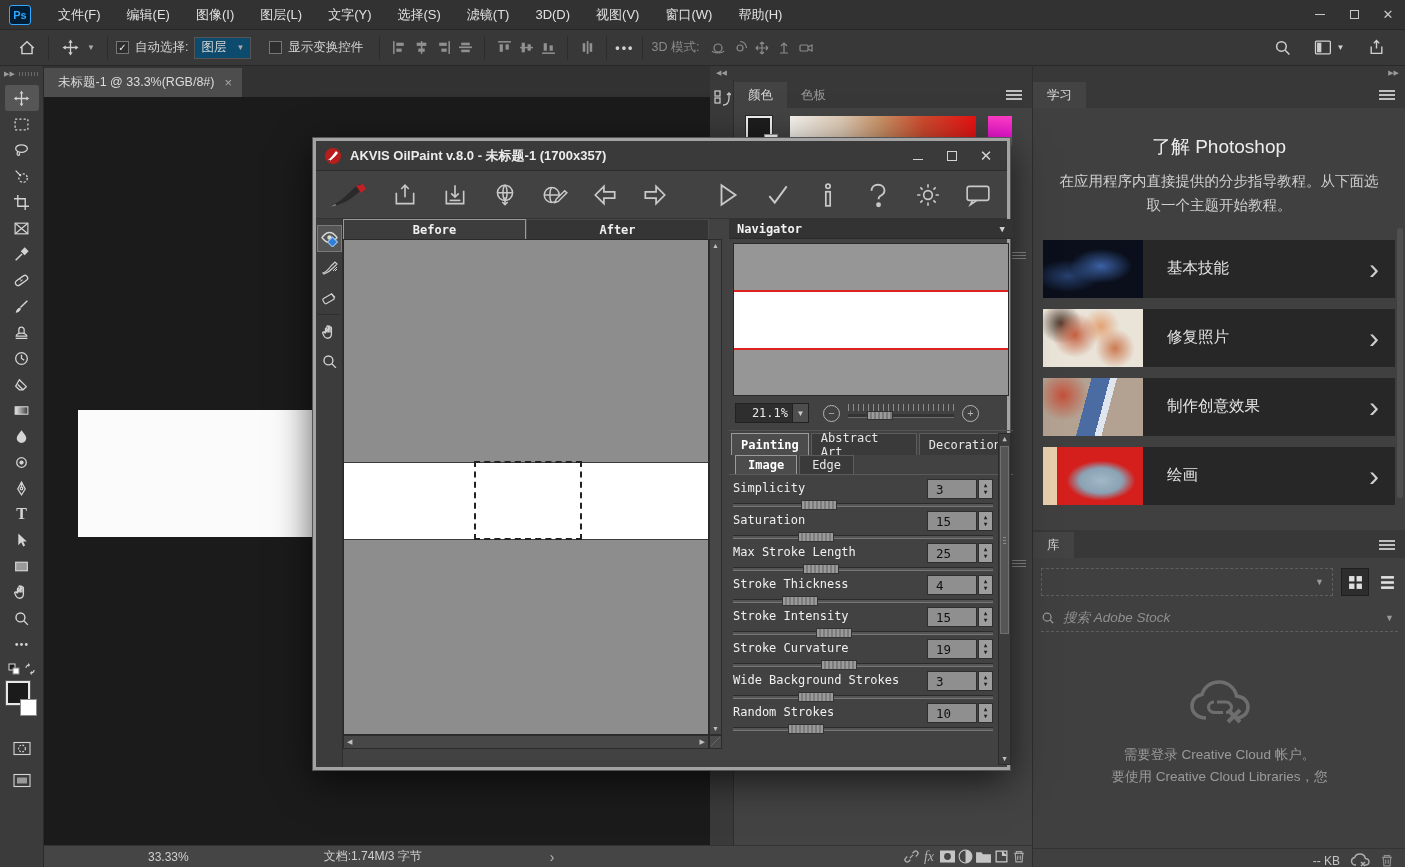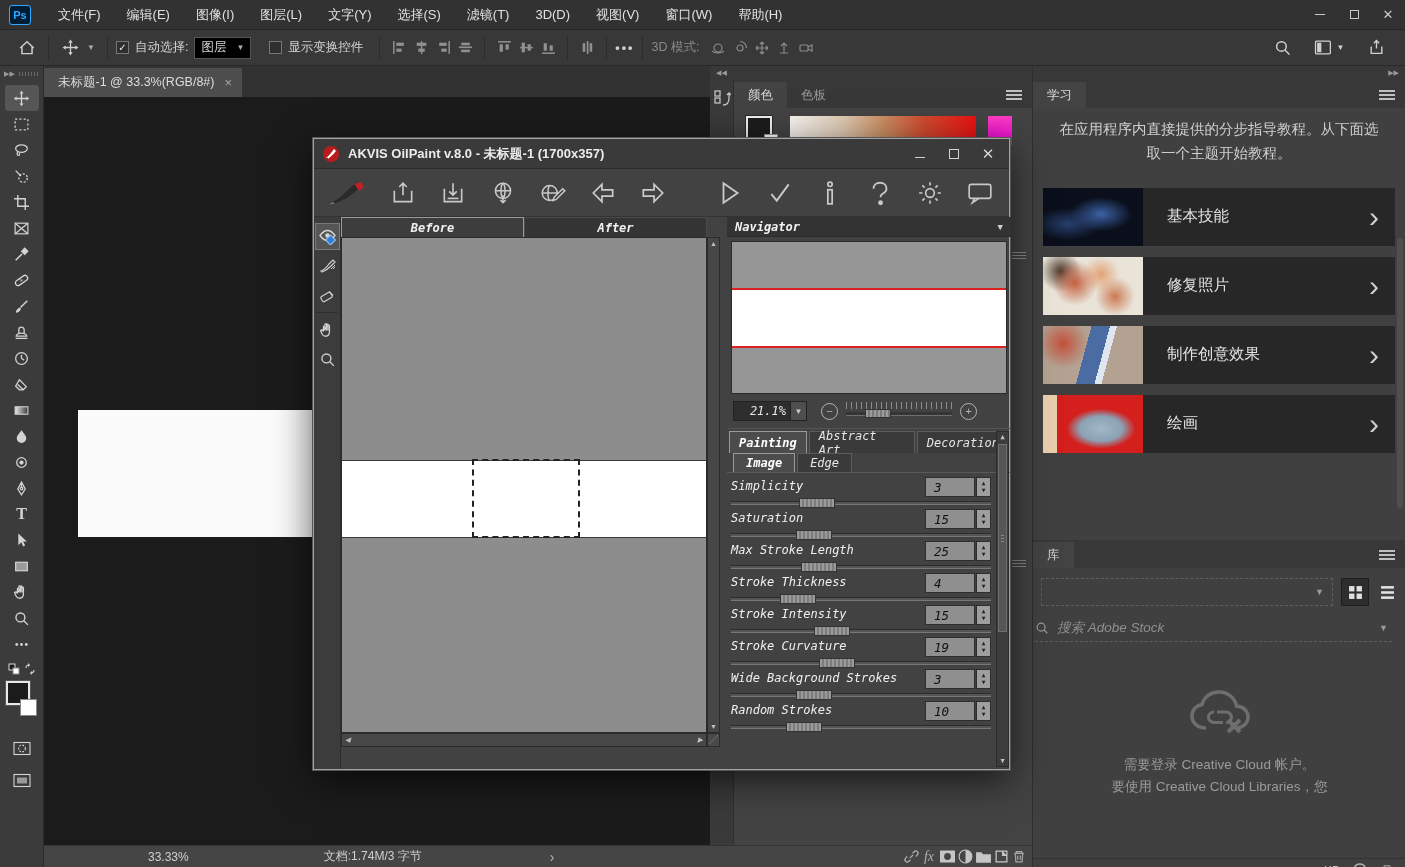--- a/index.html
+++ b/index.html
@@ -20,21 +20,21 @@
   .winbtn{width:34px;height:30px;display:flex;align-items:center;justify-content:center;color:#c8c8c8;}
   .minline{width:10px;height:1px;background:#c8c8c8;}
   .maxbox{width:9px;height:9px;border:1px solid #c8c8c8;}
 
   
   .optionsbar{left:0;top:30px;width:1405px;height:36px;background:#383838;border-bottom:1px solid #282828;
               display:flex;align-items:center;font-size:12.5px;color:#d4d4d4;}
   .vsep{width:1px;height:24px;background:#2c2c2c;margin:0 8px;}
   .opt-ico{width:26px;height:26px;color:#cfcfcf;}
   .chk{width:13px;height:13px;border:1px solid #777;background:#2e2e2e;margin-right:6px;display:flex;align-items:center;justify-content:center;font-size:10px;color:#e8e8e8;}
-  .select{display:flex;align-items:center;background:#000000;border:1px solid #555;height:22px;padding:0 6px;margin-left:6px;}
+  .select{display:flex;align-items:center;background:#0c4a6e;border:1px solid #555;height:22px;padding:0 6px;margin-left:6px;}
   .select .car{margin-left:10px;font-size:8px;color:#aaa;}
   .dis{color:#8a8a8a;}
   .alnico{width:22px;height:22px;color:#909090;}
   .dots3{letter-spacing:2px;color:#cfcfcf;font-weight:bold;}
 
   
   .toolrail{left:0;top:66px;width:44px;height:801px;background:#3b3b3b;border-right:1px solid #2a2a2a;}
   .railhead{height:10px;margin:3px 4px 6px 4px;color:#9a9a9a;font-size:7px;display:flex;align-items:center;}
   .grip{height:4px;flex:1;margin-left:4px;background:repeating-linear-gradient(90deg,#6a6a6a 0 1px,transparent 1px 3px);}
   .tool{width:34px;height:26px;margin:0 auto;color:#d4d4d4;display:flex;align-items:center;justify-content:center;}
@@ -90,37 +90,37 @@
   .learnscroll{position:absolute;right:2px;top:120px;width:6px;height:270px;background:#5a5a5a;border-radius:3px;opacity:.6;}
   .th-basic{background:radial-gradient(ellipse at 58% 45%,#3c62a6 0%,rgba(0,0,0,0) 38%),radial-gradient(ellipse at 25% 62%,#27406e 0%,rgba(0,0,0,0) 32%),#0a0f1b;}
   .th-repair{background:radial-gradient(circle at 32% 45%,#c4603f 0%,rgba(0,0,0,0) 30%),radial-gradient(circle at 58% 30%,#e3a274 0%,rgba(0,0,0,0) 26%),radial-gradient(circle at 72% 68%,#cc7a52 0%,rgba(0,0,0,0) 24%),radial-gradient(circle at 18% 25%,#473428 0%,rgba(0,0,0,0) 22%),#e9e3d8;}
   .th-fx{background:linear-gradient(105deg,rgba(0,0,0,0) 42%,#4a6ca3 42% 58%,#dfe6ef 58% 64%,rgba(0,0,0,0) 64%),radial-gradient(circle at 20% 30%,#c4503a 0%,rgba(0,0,0,0) 28%),#b3a191;}
   .th-paint{background:radial-gradient(ellipse at 58% 58%,#a3b8c6 0%,#8aa2b4 26%,rgba(0,0,0,0) 42%),linear-gradient(90deg,#e7cfae 0 14%,rgba(0,0,0,0) 14%),#d41f1d;}
   .libbody{position:relative;height:279px;background:#404040;}
   .libdrop{position:absolute;left:8px;top:10px;width:292px;height:28px;border:1px dashed #5f5f5f;display:flex;align-items:center;}
   .libdrop .car{margin-left:auto;margin-right:8px;color:#9a9a9a;font-size:9px;}
   .viewbtn{position:absolute;top:10px;width:28px;height:28px;display:flex;align-items:center;justify-content:center;color:#e0e0e0;}
   .viewbtn.on{background:#2d2d2d;border:1px solid #1f1f1f;}
-  .libsearch{position:absolute;left:2px;top:46px;width:357px;height:28px;border-bottom:1px dashed #5f5f5f;display:flex;align-items:center;color:#8f8f8f;}
+  .libsearch{position:absolute;left:8px;top:46px;width:357px;height:28px;border-bottom:1px dashed #5f5f5f;display:flex;align-items:center;color:#8f8f8f;}
   .libsearch .ph{font-style:italic;margin-left:8px;font-size:13.5px;}
   .libsearch .car{margin-left:auto;margin-right:4px;font-size:9px;color:#9a9a9a;}
   .libmsg{position:absolute;left:0;top:120px;width:373px;text-align:center;color:#9a9a9a;font-size:13.5px;line-height:1.6;}
   .libfoot{position:absolute;left:0;bottom:0;width:373px;height:24px;border-top:1px solid #333;display:flex;align-items:center;justify-content:flex-end;gap:10px;padding-right:12px;color:#c4c4c4;font-size:12px;}
 
   
-  .akvis{left:313px;top:138px;width:697px;height:632px;background:#424242;border:1px solid #a3a3a3;outline:1px solid #555;
+  .akvis{left:313px;top:138px;width:697px;height:632px;background:#424242;border:3px solid #a3a3a3;outline:1px solid #555;
          box-shadow:0 10px 36px rgba(0,0,0,.65);z-index:10;}
   .aktitle{height:30px;background:#3a3a3a;border-bottom:1px solid #2c2c2c;display:flex;align-items:center;padding:0 8px;}
   .aktitle .t{font-weight:bold;font-size:13px;color:#ececec;margin-left:8px;}
   .akwin{margin-left:auto;display:flex;gap:8px;}
   .akwinbtn{width:26px;height:20px;display:flex;align-items:center;justify-content:center;color:#d4d4d4;}
   .aktools{height:48px;display:flex;align-items:center;padding:0 14px;gap:20px;border-bottom:1px solid #333;}
   .akico{width:30px;height:30px;color:#c9c9c9;}
   .akright{margin-left:auto;display:flex;align-items:center;gap:20px;}
-  .akbody{position:absolute;left:0;top:78px;right:0;bottom:0;font-style:italic;}
+  .akbody{position:absolute;left:0;top:78px;right:0;bottom:0;}
   .sidetools{position:absolute;left:0;top:0;width:27px;bottom:0;background:#3c3c3c;border-right:1px solid #2f2f2f;}
   .stool{width:25px;height:27px;margin:2px 0 2px 1px;color:#d0d0d0;display:flex;align-items:center;justify-content:center;}
   .stool.sel{background:#555;border:1px solid #7a7a7a;}
   .ssep{height:1px;background:#2f2f2f;margin:4px 2px;}
   .prevtabs{position:absolute;left:27px;top:0;width:366px;height:20px;background:#2c2c2c;display:flex;}
   .ptabb{flex:1;display:flex;align-items:center;justify-content:center;font-size:12px;font-weight:bold;color:#f0f0f0;}
   .ptabb.on{background:#3d3d3d;border:1px solid #9a9a9a;border-bottom:none;}
   .ptabb.off{background:#353535;border:1px solid #4a4a4a;border-bottom:none;}
   .prevarea{position:absolute;left:27px;top:20px;width:366px;height:496px;background:#8d8d8d;border:1px solid #2a2a2a;overflow:hidden;}
   .band{position:absolute;left:0;top:222px;width:366px;height:78px;background:#fff;border-top:1px solid #3a3a3a;border-bottom:1px solid #3a3a3a;}
@@ -593,20 +593,21 @@
 
     <div class="panelhead">
       <div class="ptab on">学习</div>
       <div class="hamb">
           <i></i>
           <i></i>
           <i></i>
         </div>
     </div>
     <div class="learnbody">
+      <div class="learntitle">了解 Photoshop</div>
       <div class="learndesc">在应用程序内直接提供的分步指导教程。从下面选取一个主题开始教程。</div>
       <div style="height:22px"></div>
       <div class="card">
         <div class="thumb th-basic"></div>
         <div class="cardlabel">基本技能</div>
         <div class="cardchev">›</div>
       </div>
       <div class="card">
         <div class="thumb th-repair"></div>
         <div class="cardlabel">修复照片</div>

